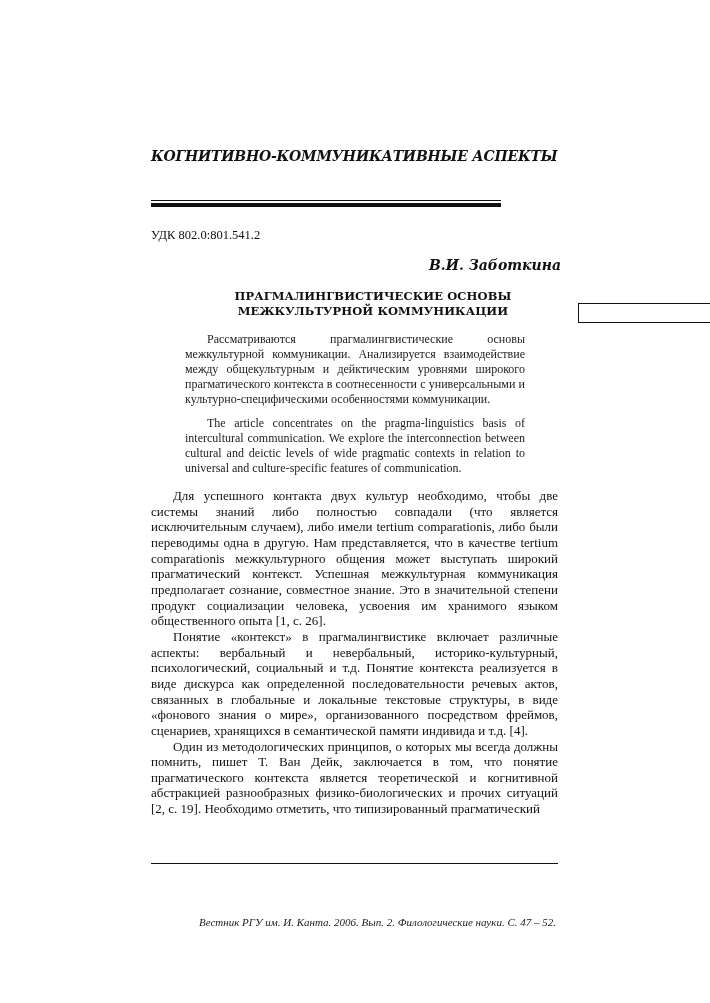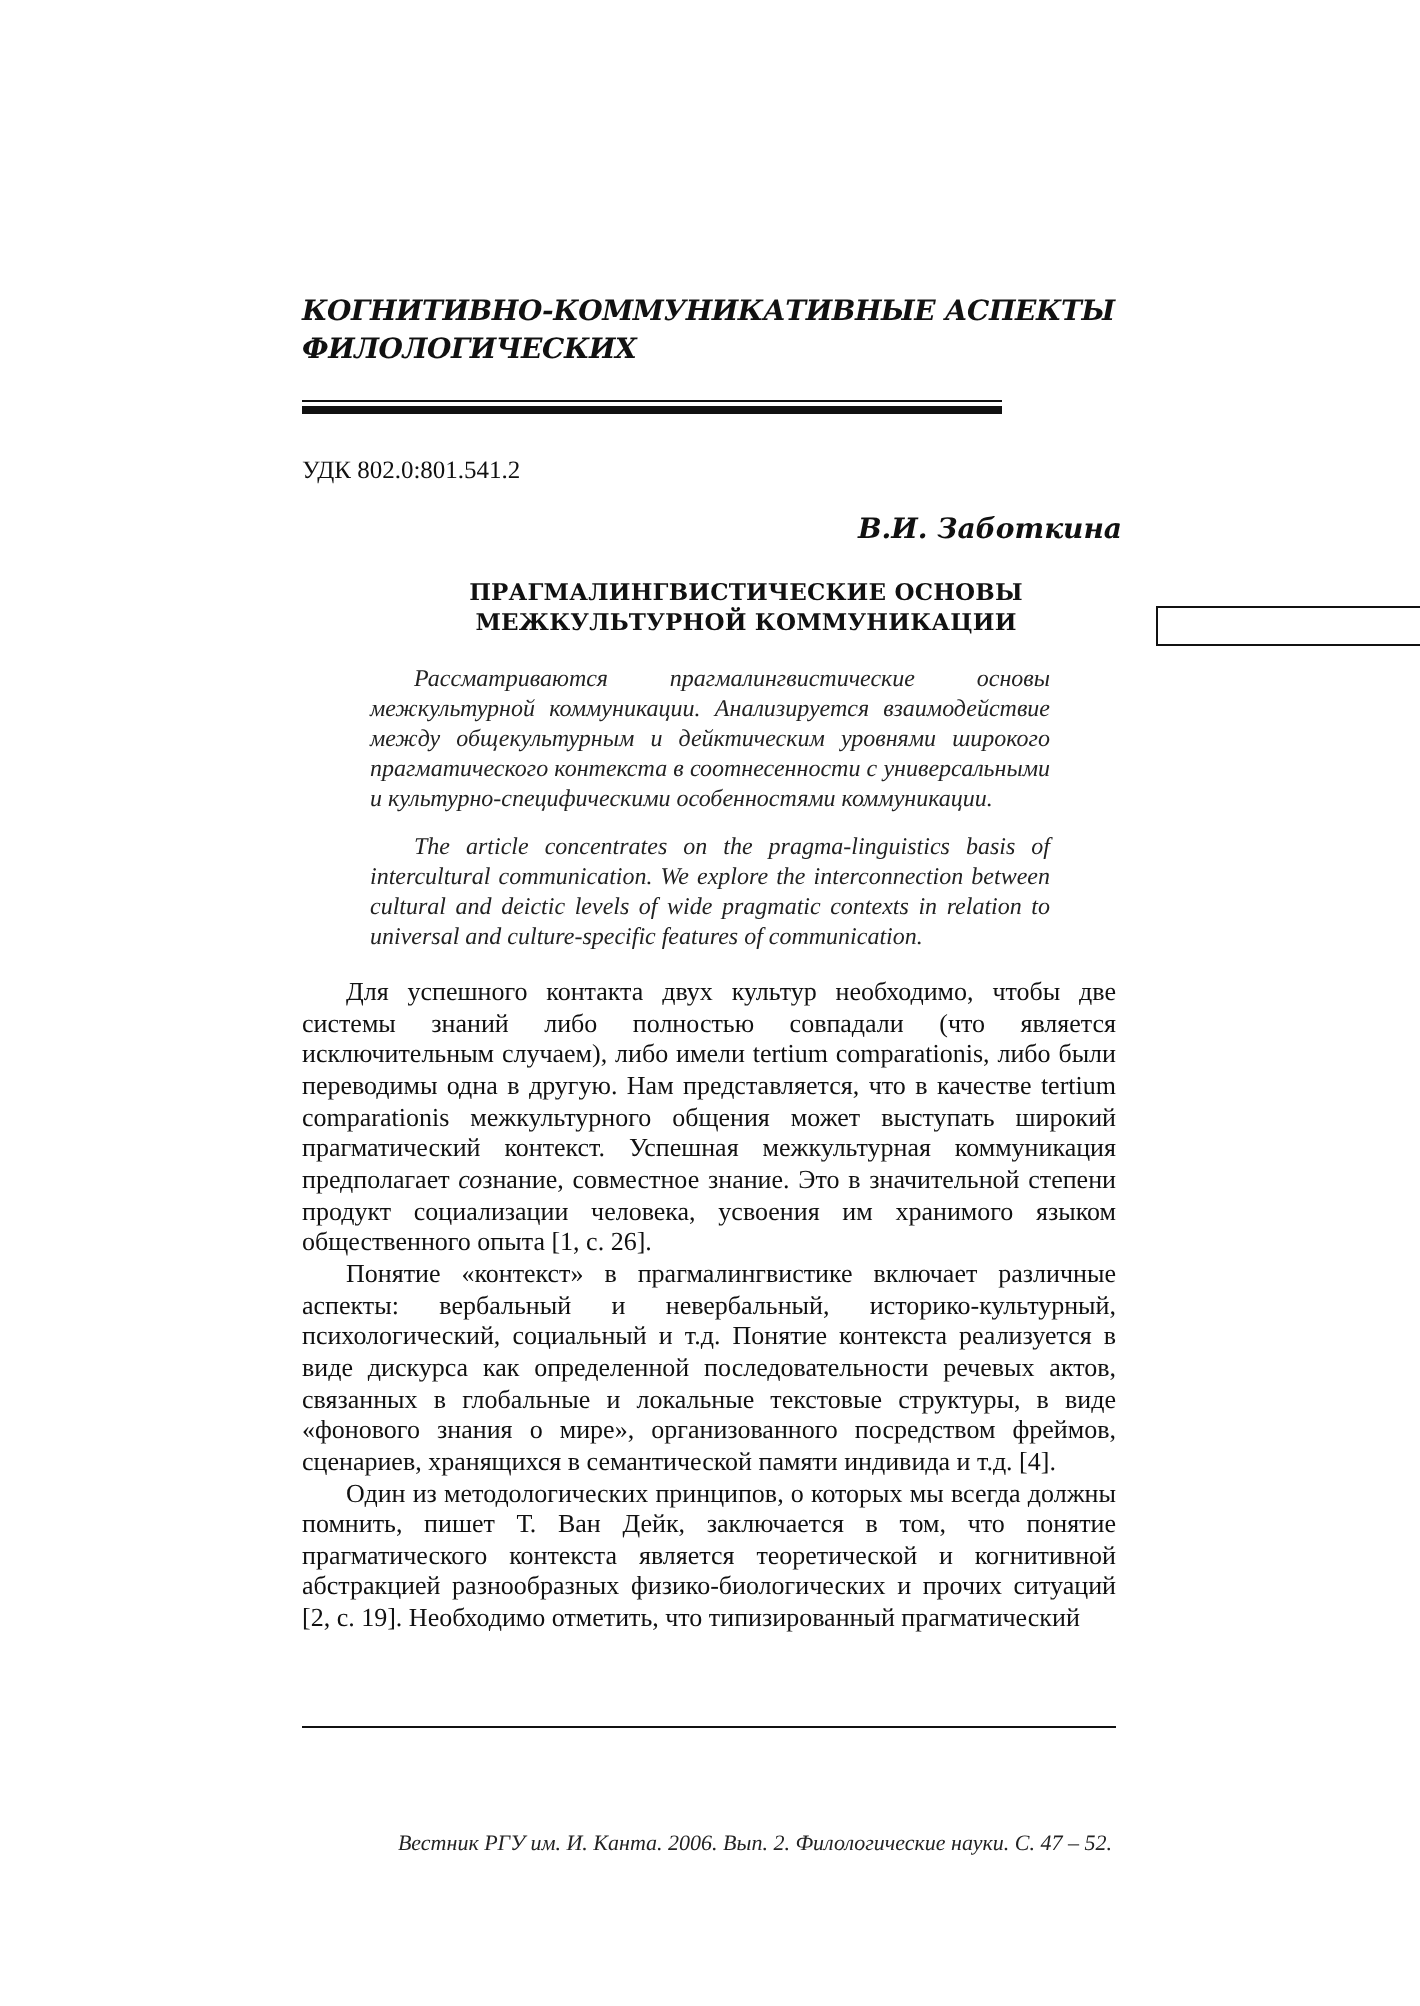--- a/index.html
+++ b/index.html
@@ -22,21 +22,21 @@
     font-family: "DejaVu Serif", serif; font-weight: bold; font-style: italic; font-size: 14px; }
 
   .article-title { position: absolute; left: 168px; top: 289px; width: 410px; text-align: center;
     font-family: "DejaVu Serif", serif; font-weight: bold; font-size: 11.5px; line-height: 15px; letter-spacing: 0.1px; }
   .article-title div { white-space: nowrap; }
 
   .side-box { position: absolute; left: 578px; top: 303px; width: 140px; height: 20px;
     border: 1px solid #111; border-right: none; box-sizing: border-box; }
 
   .abstract { position: absolute; left: 185px; width: 340px;
-    font-family: "Liberation Serif", serif; font-style: italic; font-size: 12px; line-height: 15px;
+    font-family: "Liberation Serif", serif; font-size: 12px; line-height: 15px;
     text-align: justify; hyphens: auto; color: #222; }
   .abstract-ru { top: 332px; }
   .abstract-en { top: 416px; }
   .abstract p { margin: 0; text-indent: 22px; }
 
   .body-text { position: absolute; left: 151px; top: 488px; width: 407px;
     font-family: "Liberation Serif", serif; font-size: 13px; line-height: 15.65px;
     text-align: justify; color: #111; }
   .body-text p { margin: 0; text-indent: 22px; }
   .body-text em { }
@@ -45,21 +45,20 @@
   .footer-cite { position: absolute; left: 151px; top: 916px; width: 405px; text-align: right;
     font-family: "Liberation Serif", serif; font-style: italic; font-size: 11px; color: #222; white-space: nowrap; }
 </style>
 </head>
 <body>
 
 <div class="page">
 
   <div class="section-title">
     <div>КОГНИТИВНО-КОММУНИКАТИВНЫЕ АСПЕКТЫ</div>
-    <div>ФИЛОЛОГИЧЕСКИХ</div>
   </div>
   <div class="rule-thin"></div>
   <div class="rule-thick"></div>
 
   <div class="udk">УДК 802.0:801.541.2</div>
 
   <div class="author">В.И. Заботкина</div>
 
   <div class="article-title">
     <div>ПРАГМАЛИНГВИСТИЧЕСКИЕ ОСНОВЫ</div>

